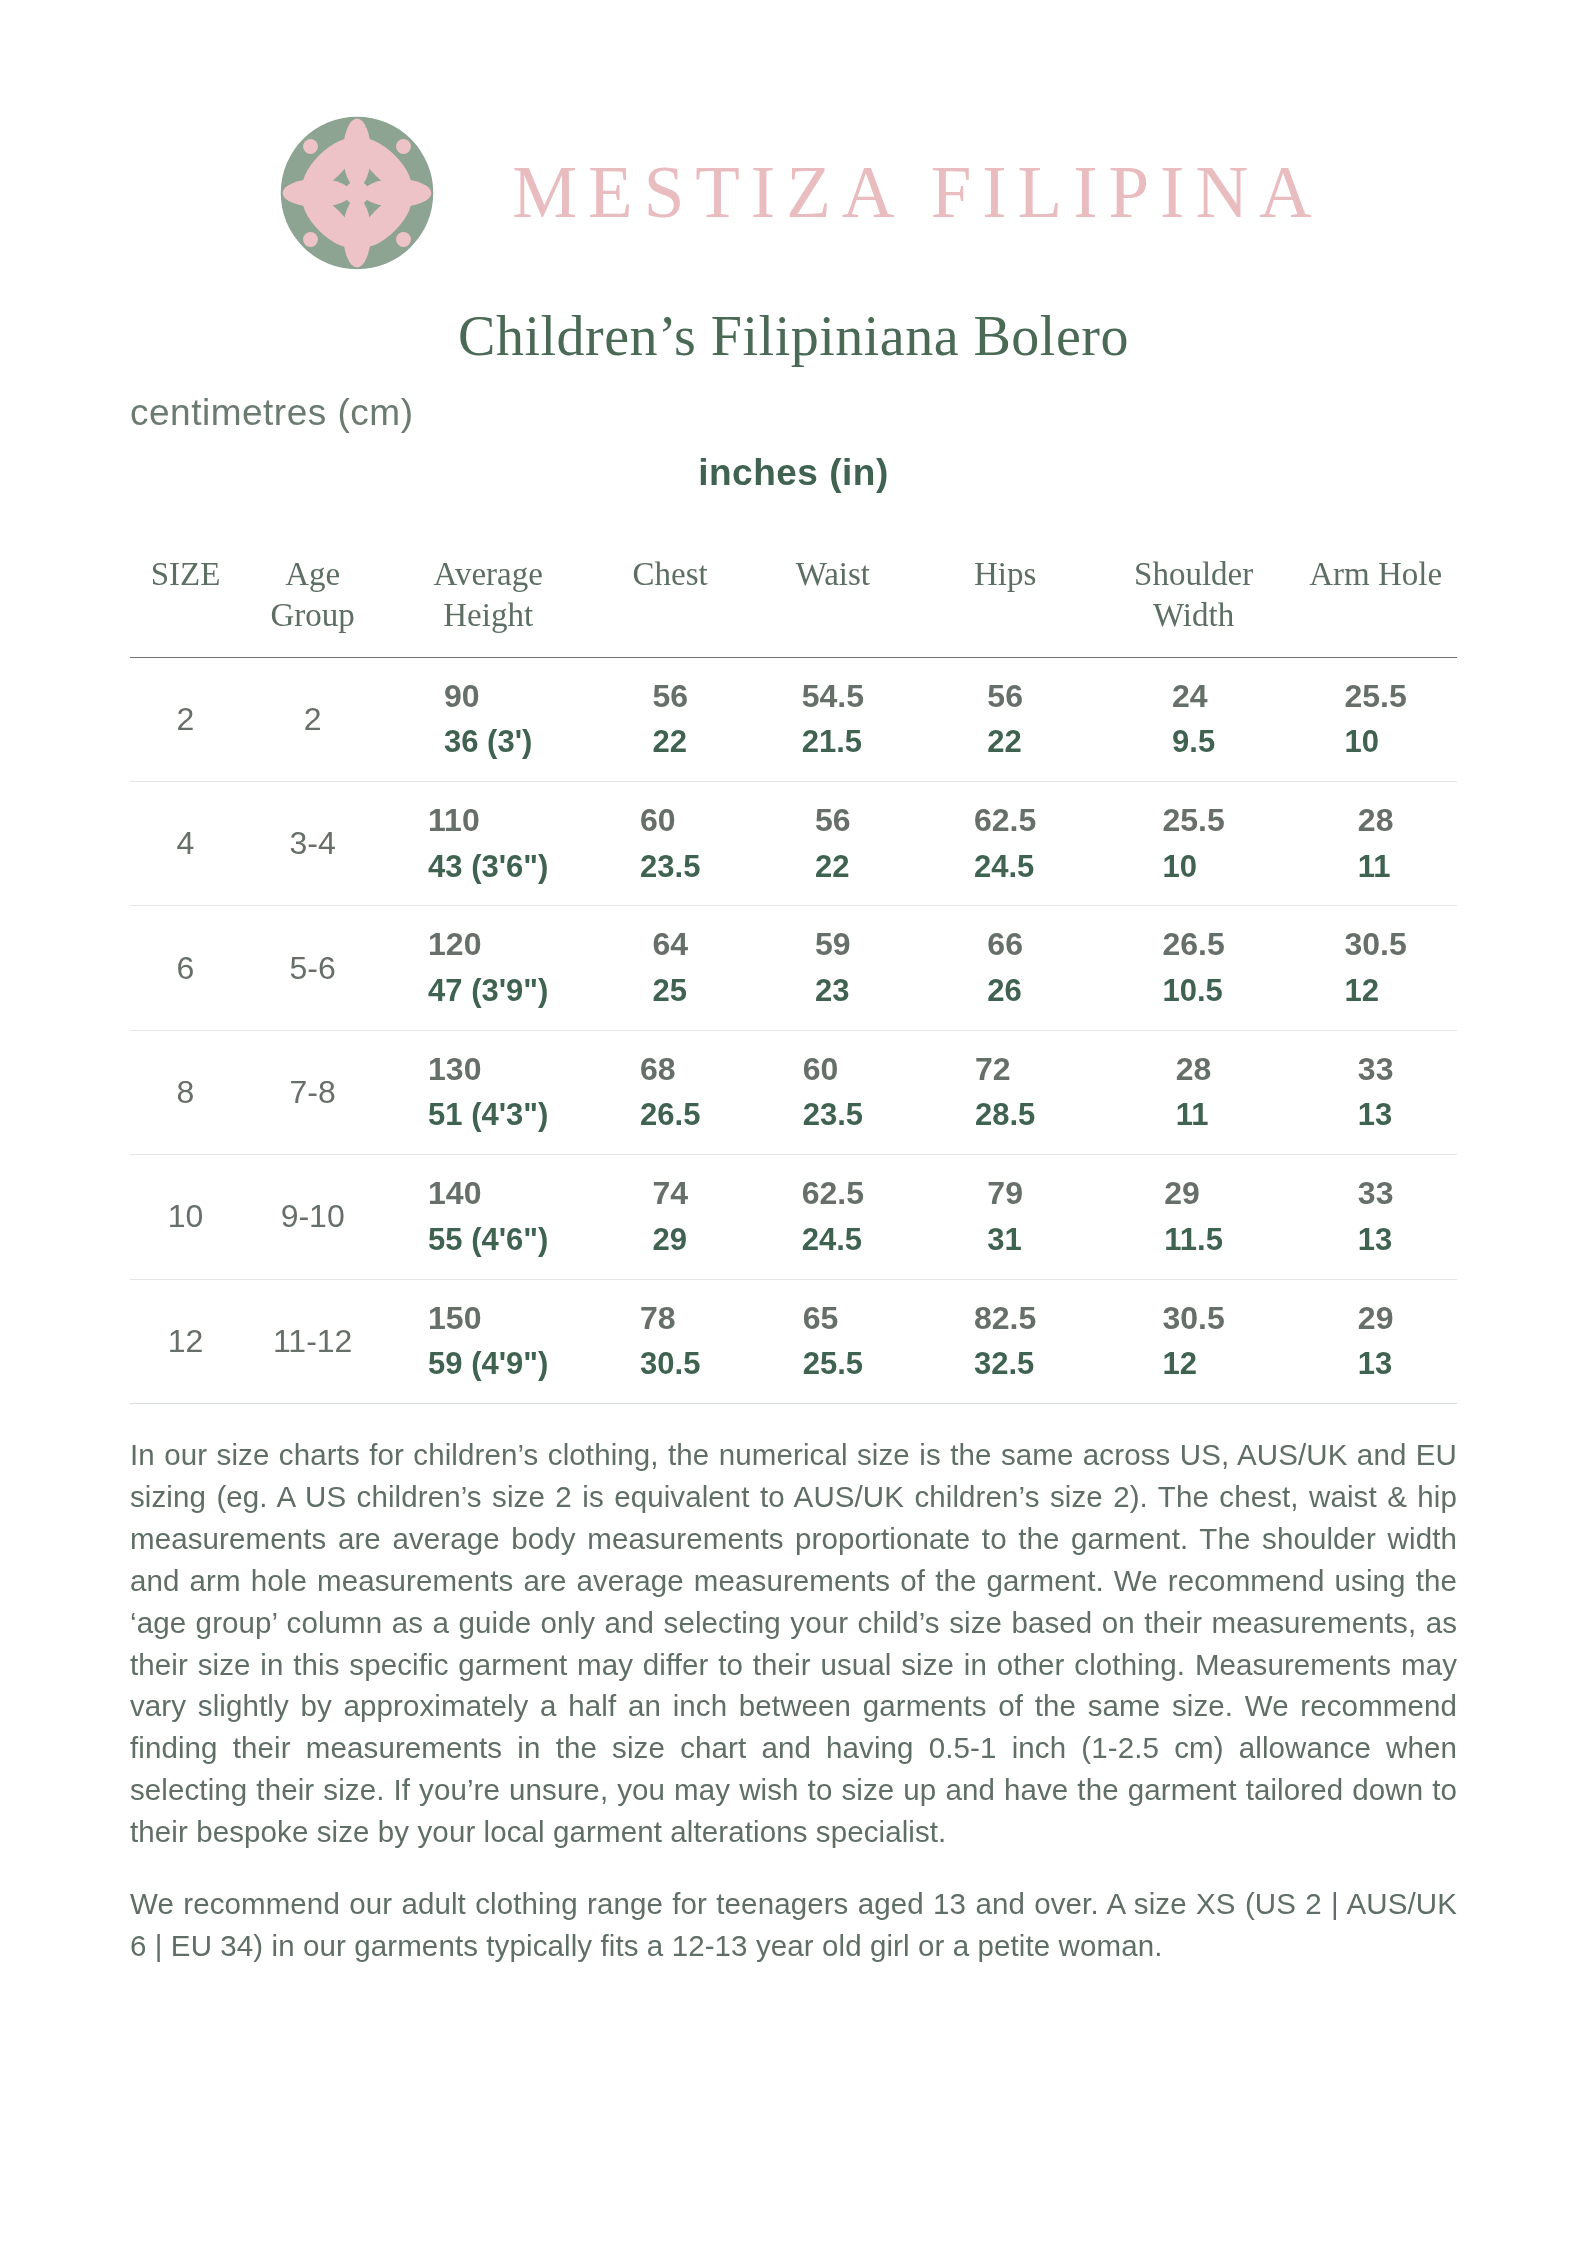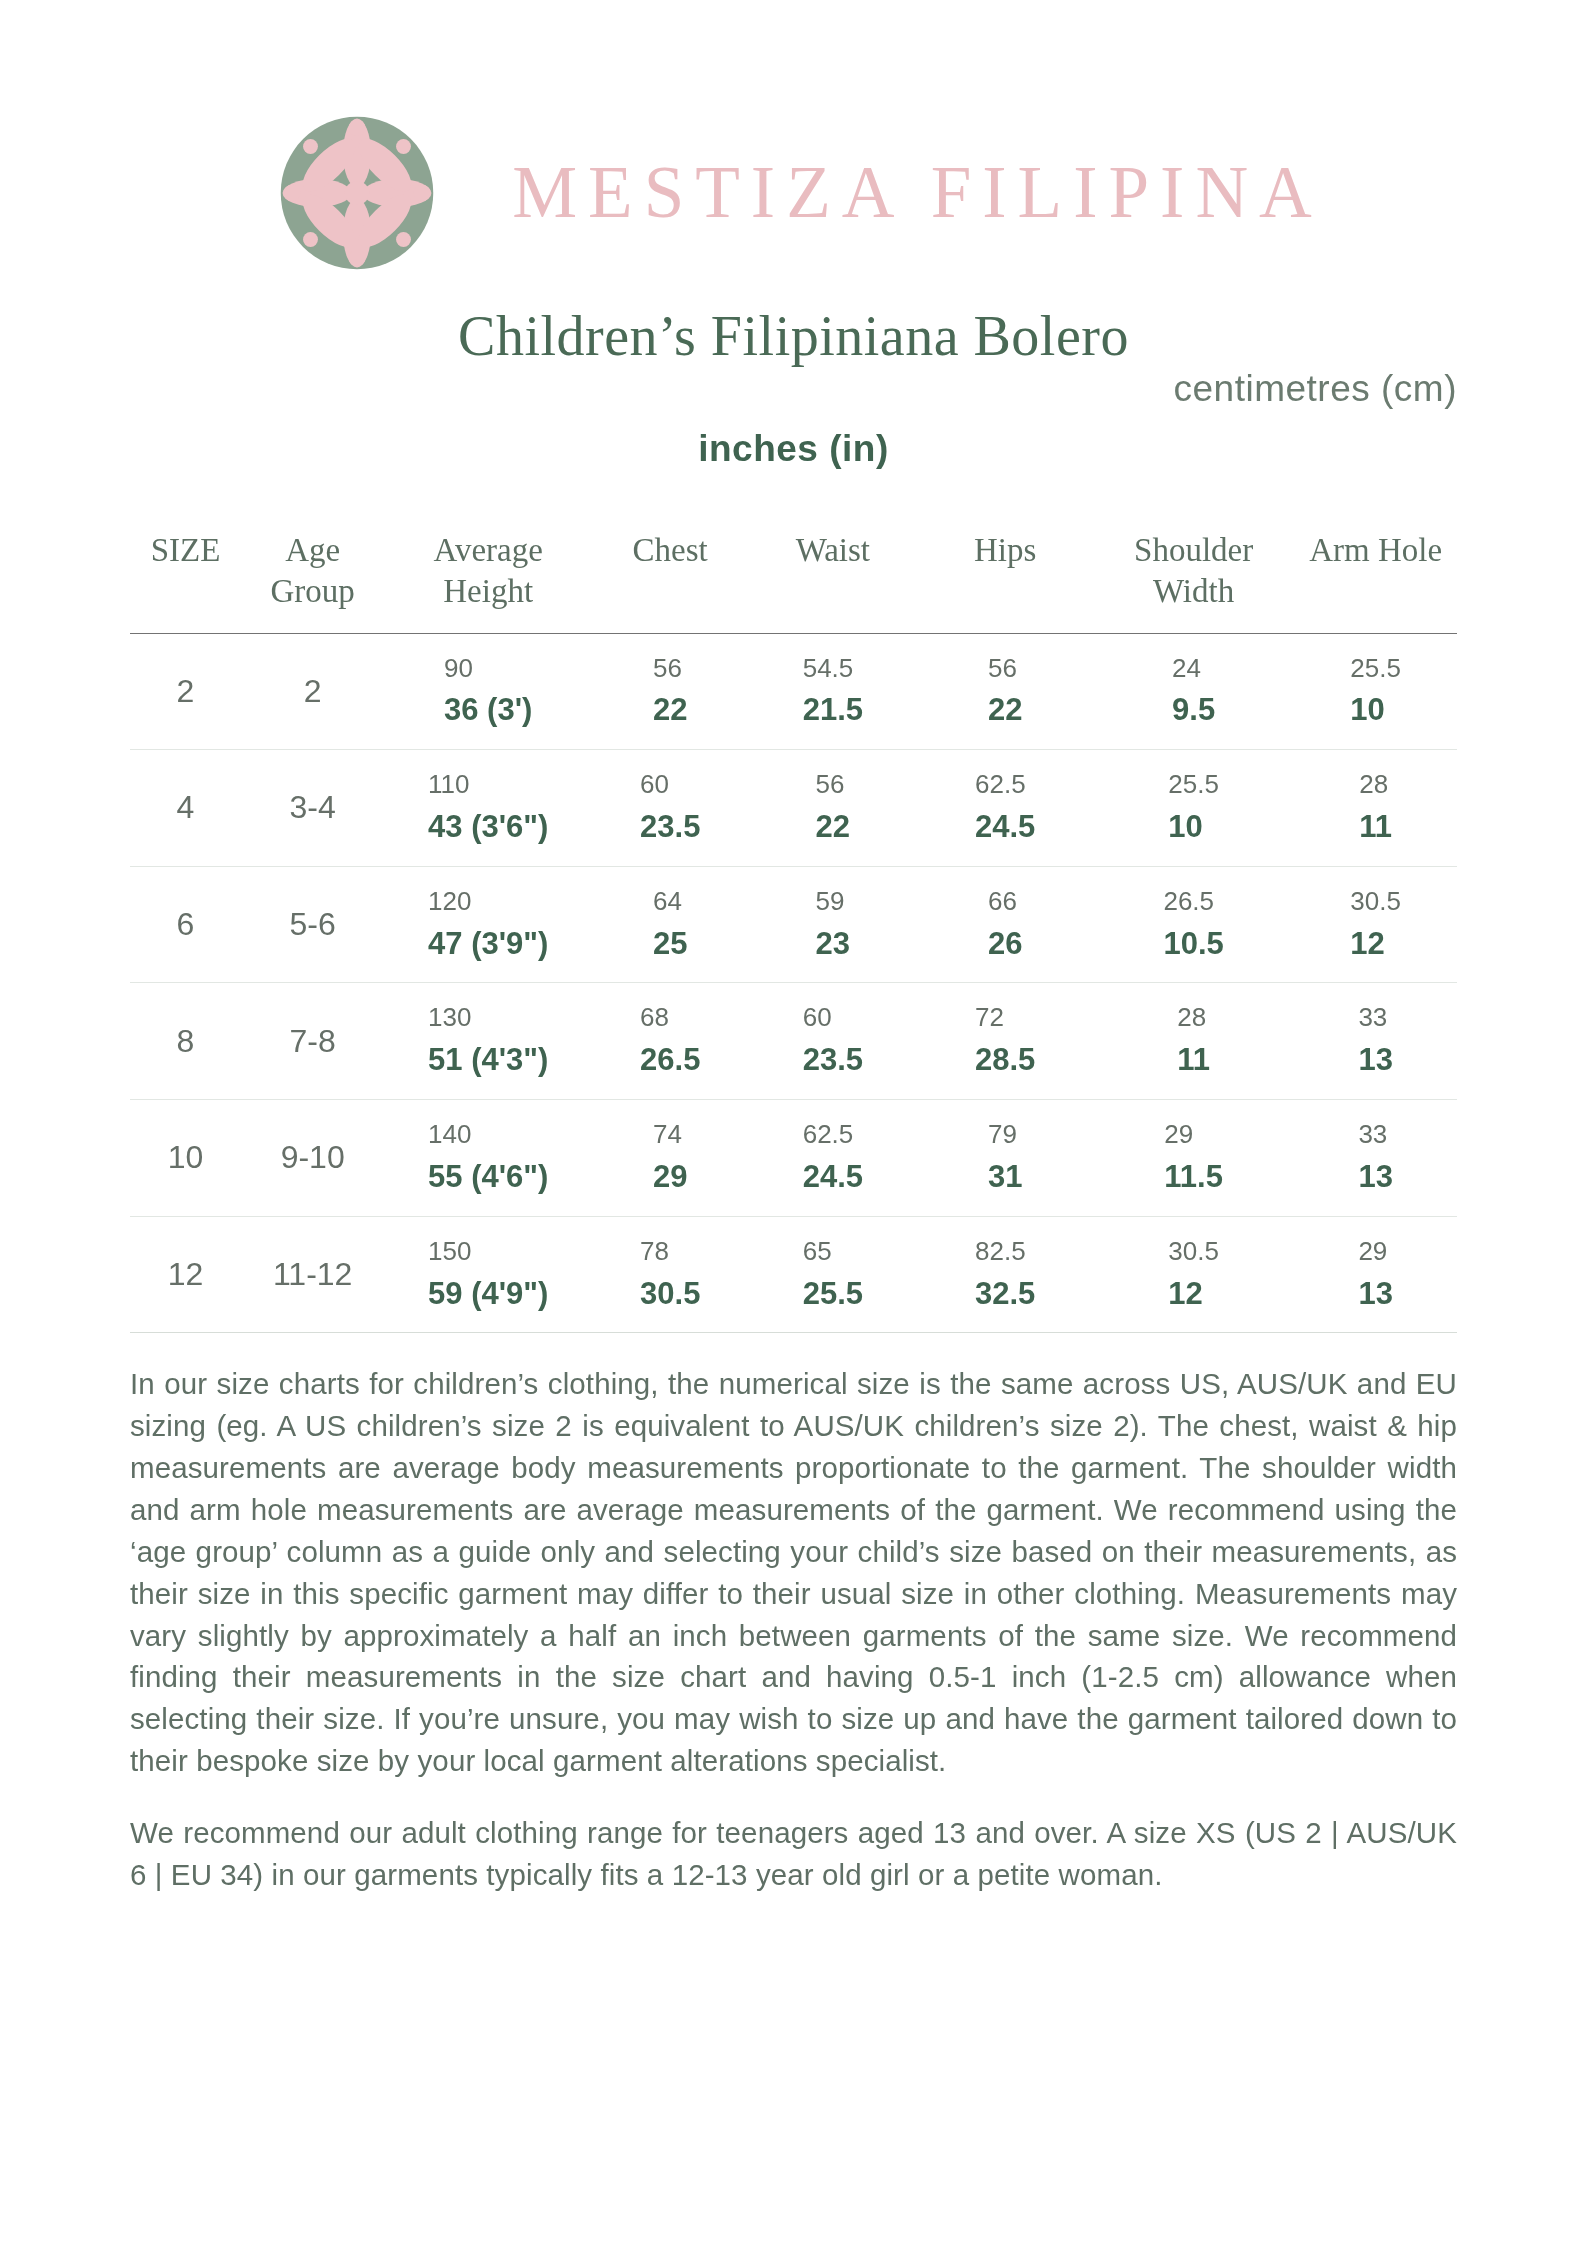--- a/index.html
+++ b/index.html
@@ -50,23 +50,24 @@
   .doc-title {
     text-align: center;
     font-family: "Liberation Serif", serif;
     font-size: 56px;
     color: #4a6a56;
     margin: 18px 0 0 0;
     letter-spacing: 0.5px;
     font-weight: 400;
   }
   .unit-cm {
-    text-align: right;
+    text-align: left;
     font-size: 37px;
     color: #6b7b70;
+    margin-top: 24px;
     letter-spacing: 0.5px;
   }
   .unit-in {
     text-align: center;
     font-size: 37px;
     color: #3f6350;
     font-weight: bold;
     margin-top: 18px;
     letter-spacing: 0.5px;
   }
@@ -92,23 +93,24 @@
   table.size-table td {
     border-bottom: 1px solid #e2e7e3;
     padding: 18px 4px 18px 4px;
     text-align: center;
     vertical-align: middle;
   }
   table.size-table tr:last-child td { border-bottom: 1px solid #d7ddd8; }
 
   .cm-val {
     display: block;
-    font-size: 26px;
+    font-size: 32px;
     color: #666f68;
     line-height: 1.3;
+    font-weight: bold;
   }
   .in-val {
     display: block;
     font-size: 31px;
     color: #3f6350;
     font-weight: bold;
     line-height: 1.35;
     margin-top: 4px;
   }
   .plain-val {

